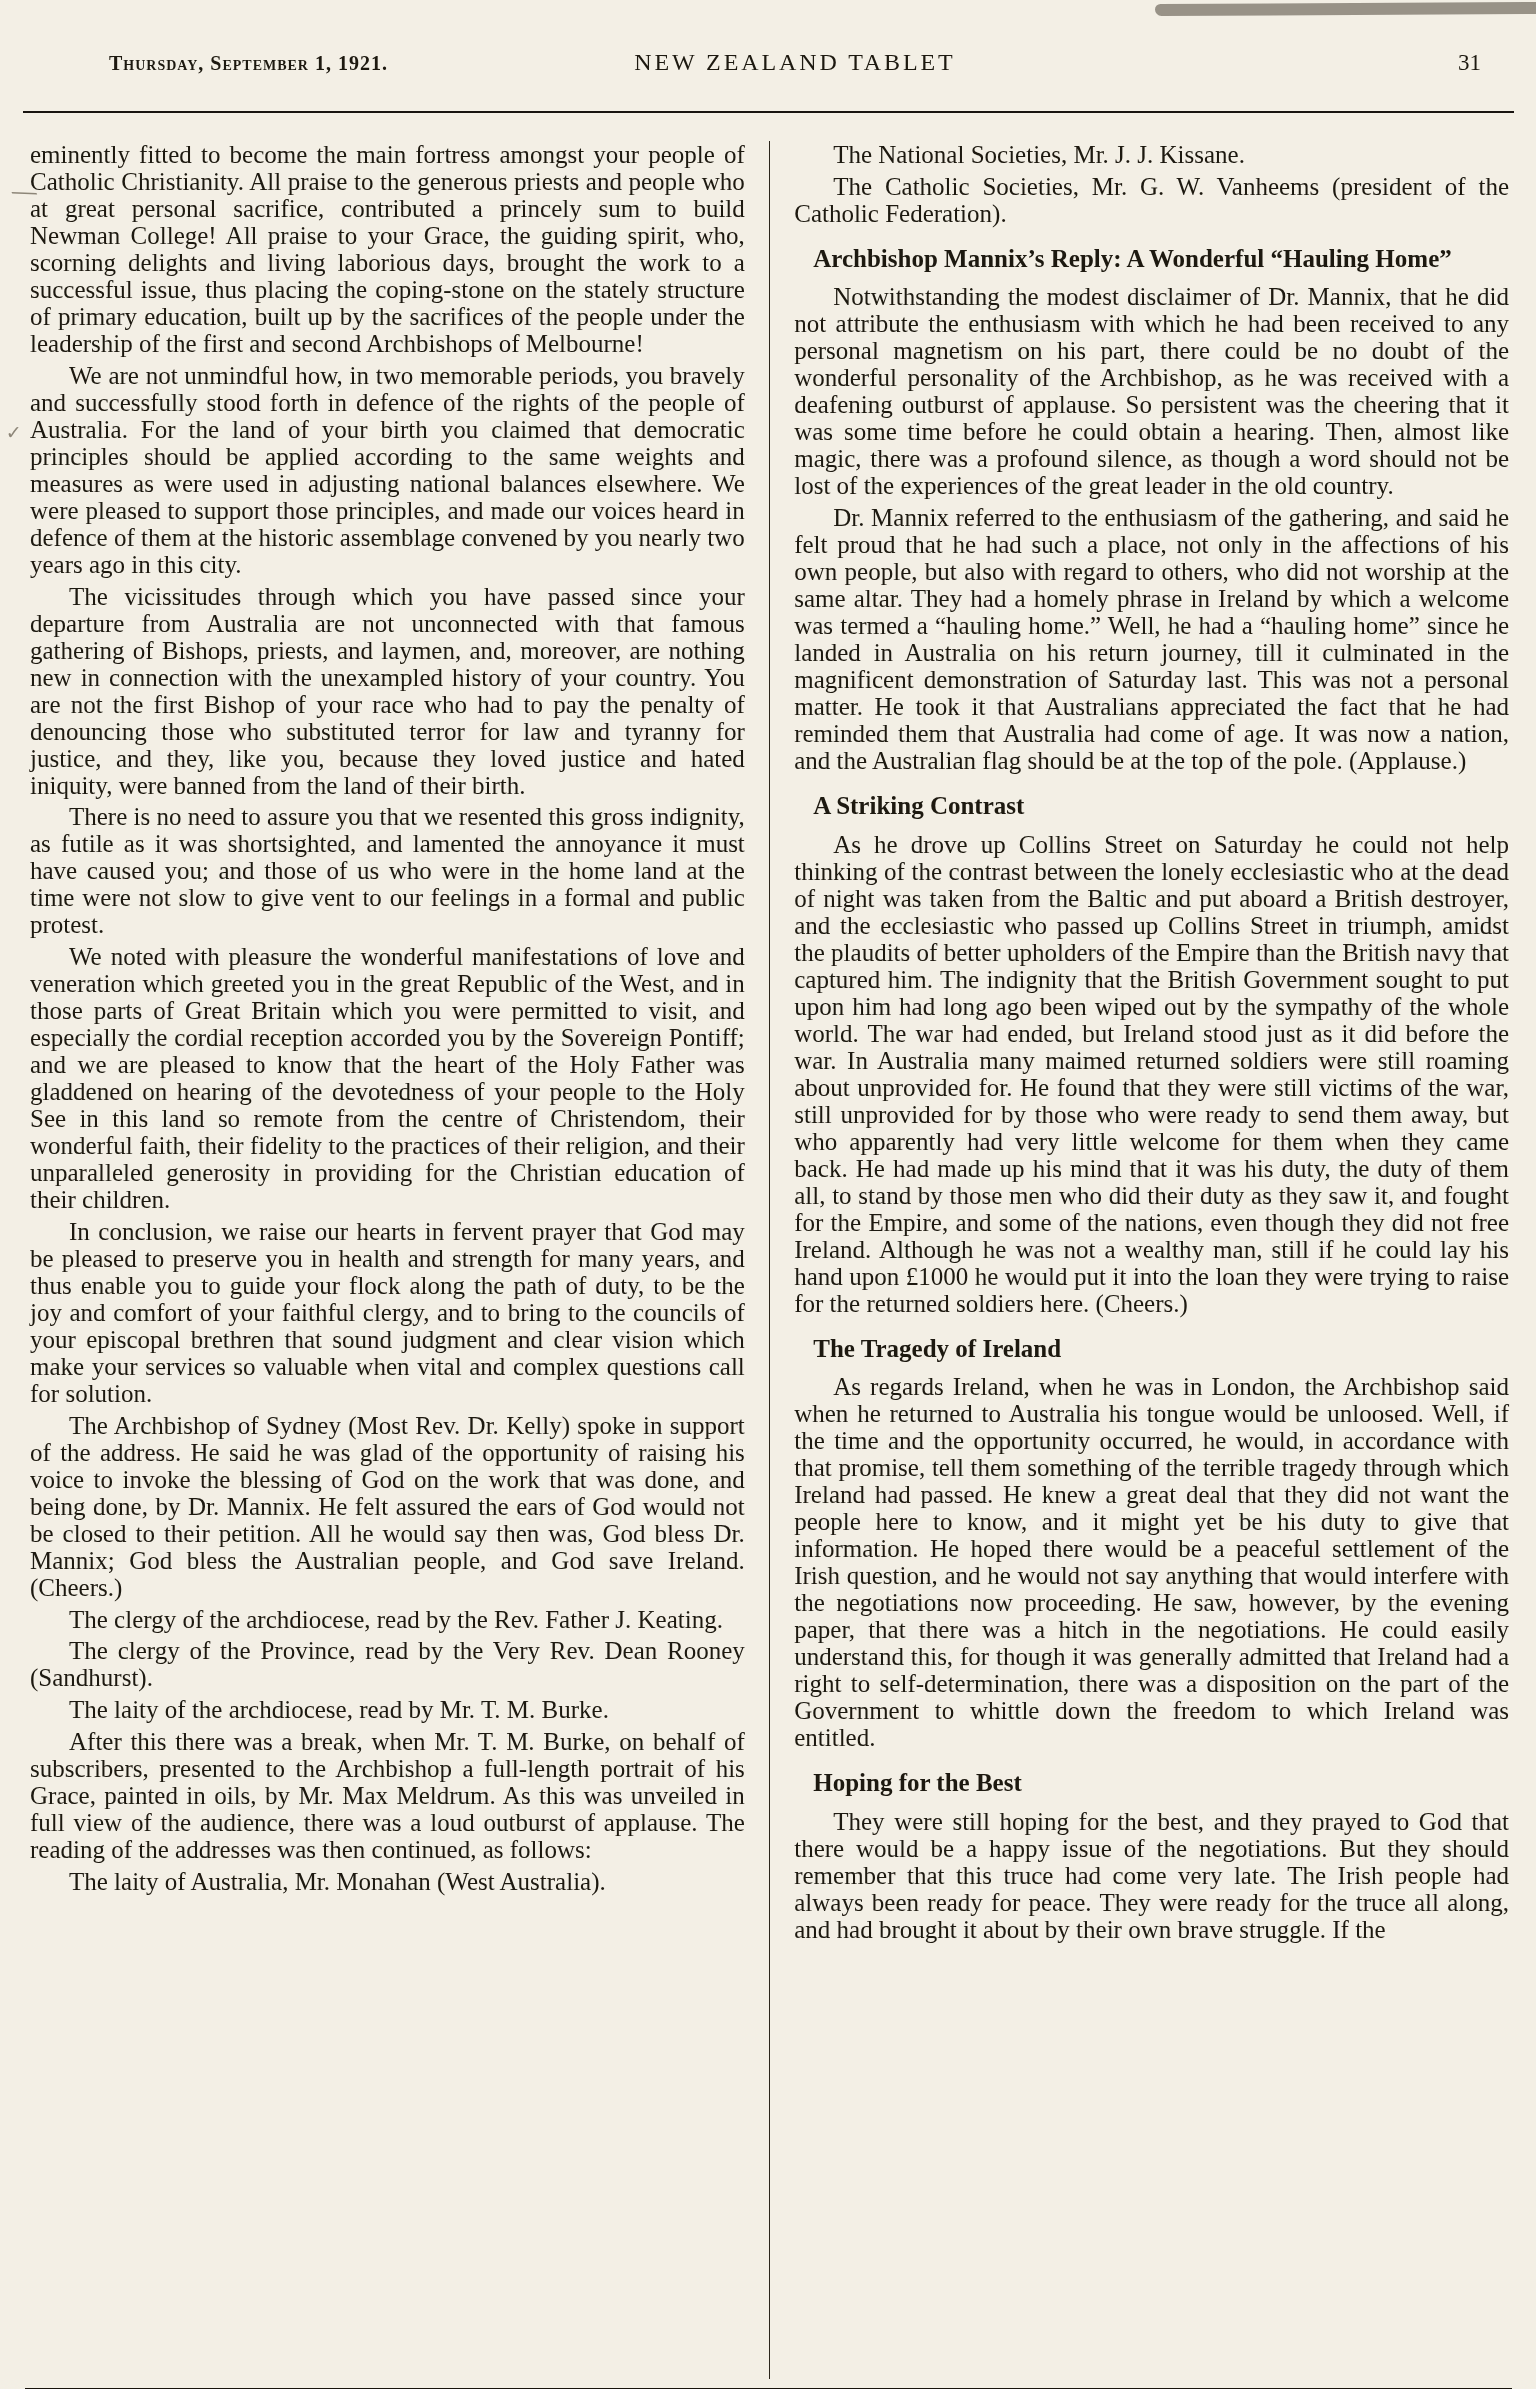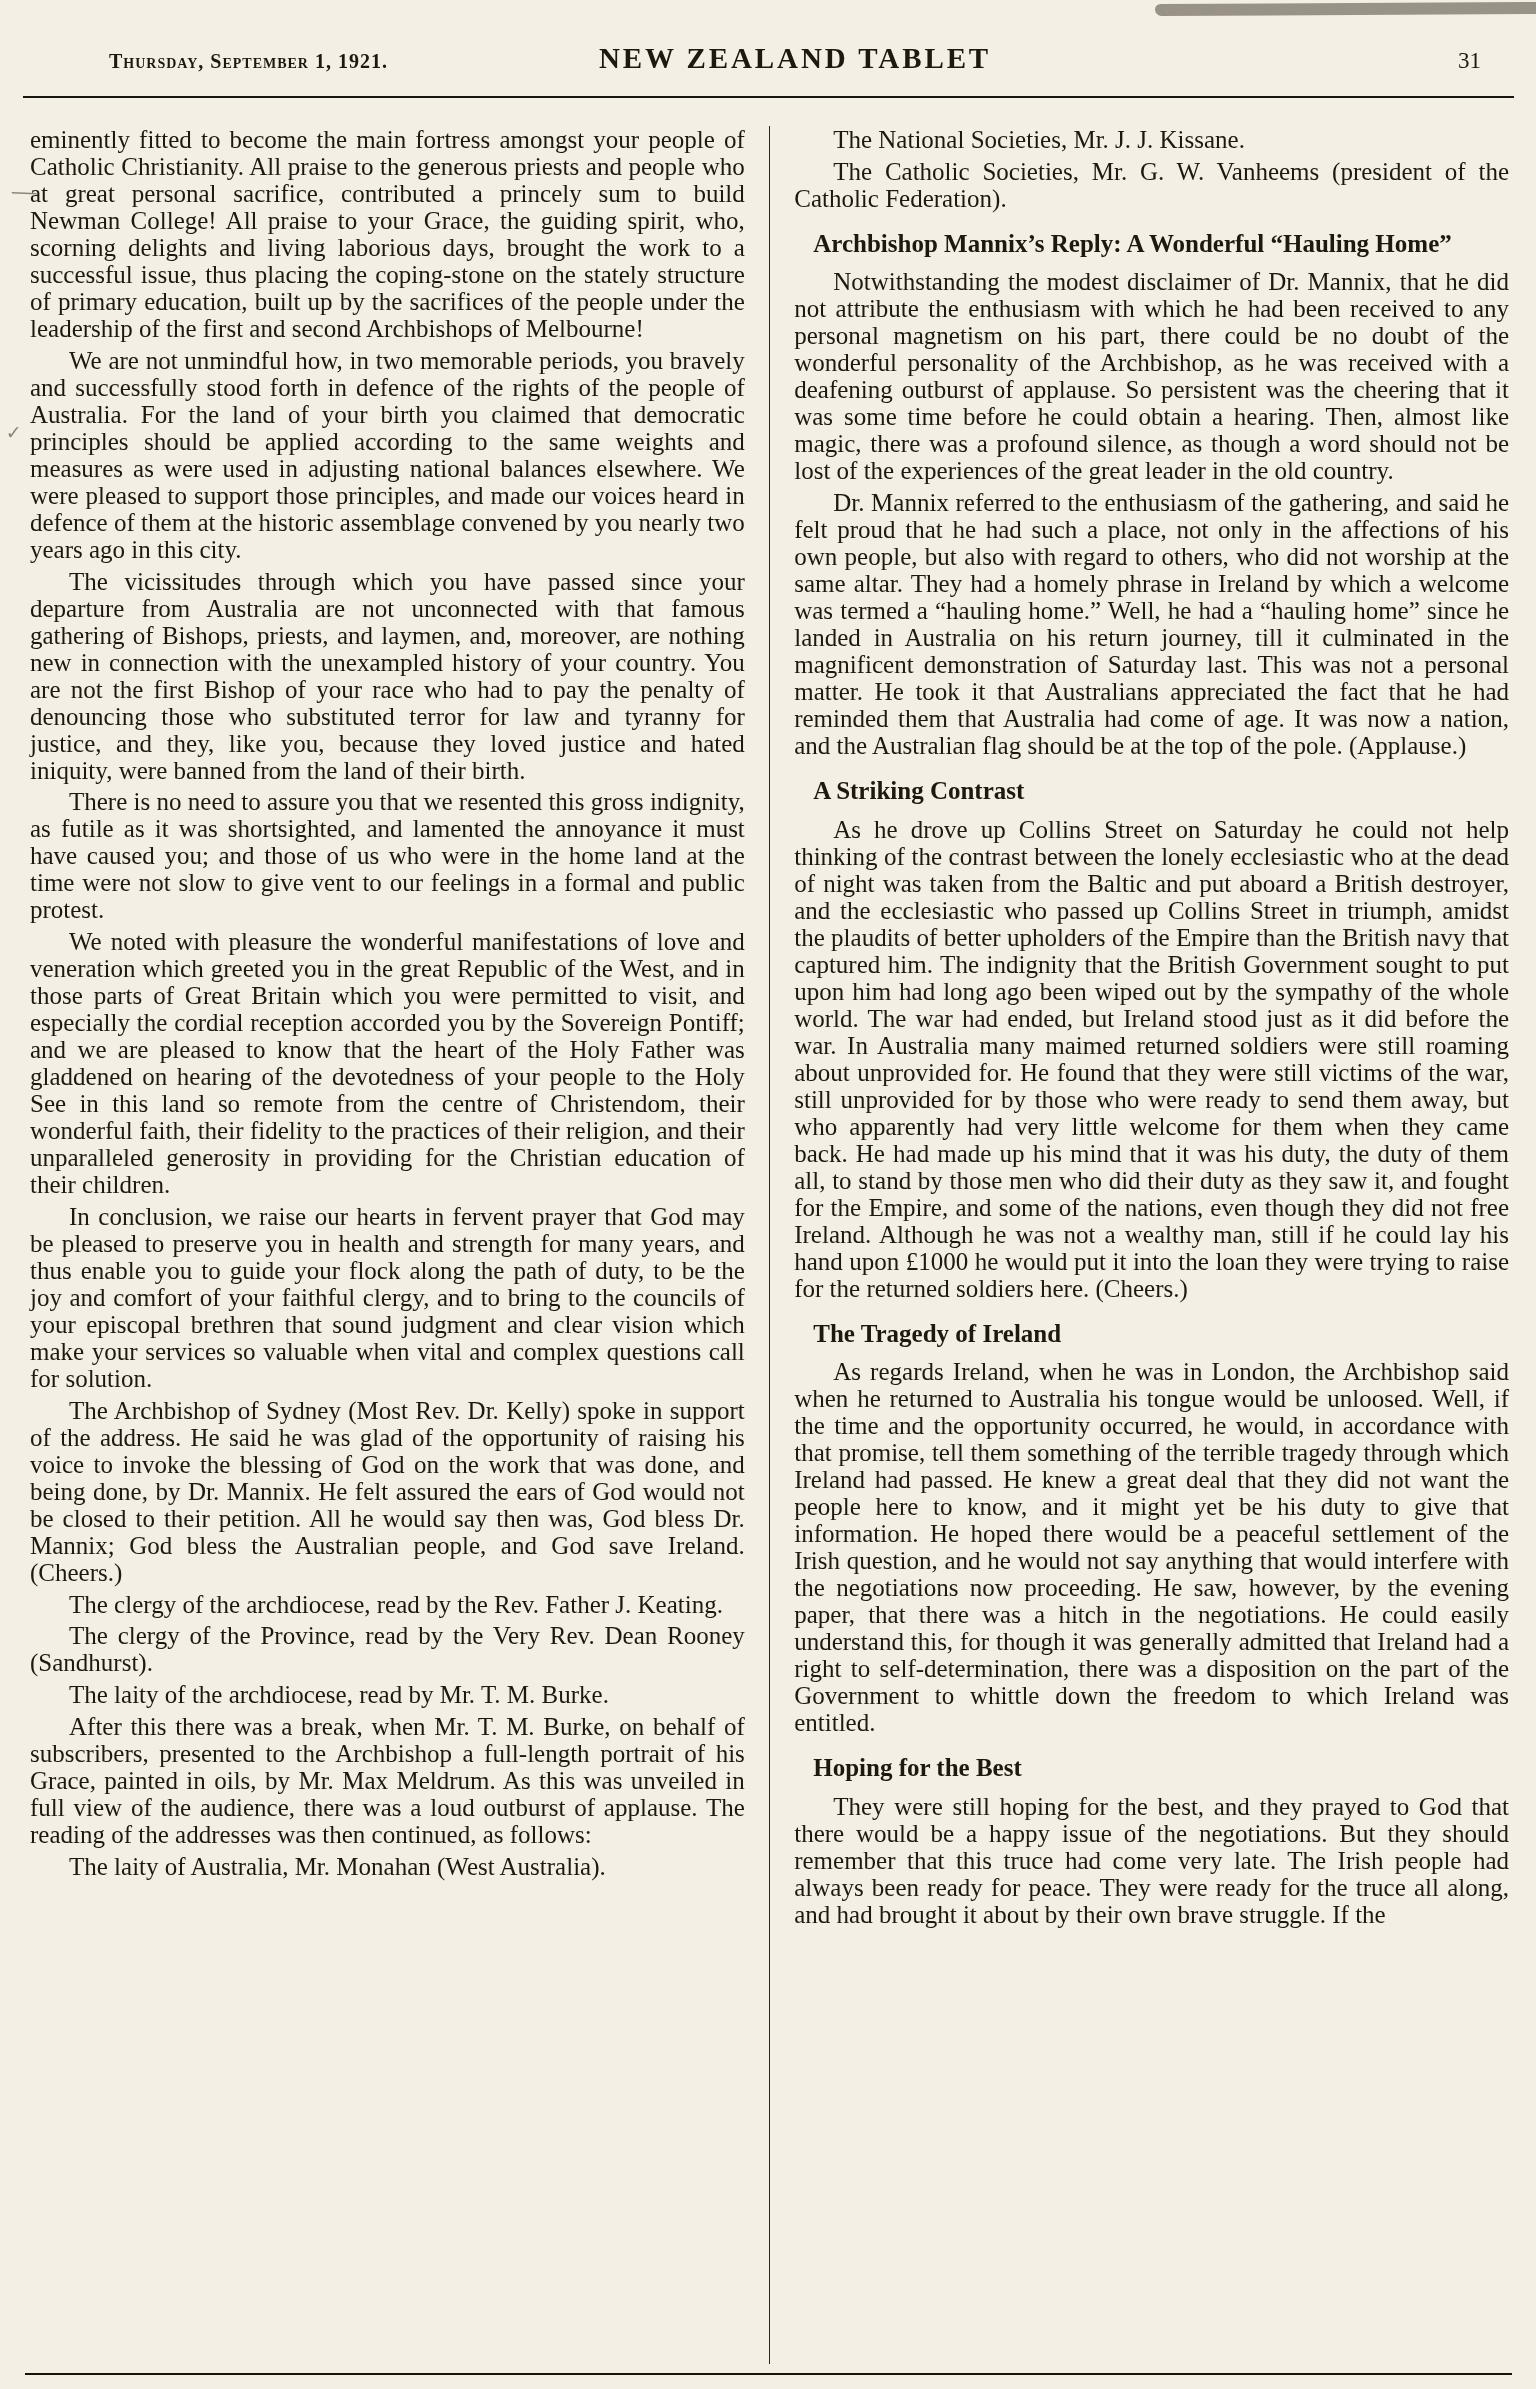--- a/index.html
+++ b/index.html
@@ -20,38 +20,38 @@
     width: 382px; height: 12.4px;
     background: #4c463a; opacity: .55;
     border-radius: 5.7px 0 0 6.7px;
     transform: skewY(-0.3deg);
   }
   .pen-mark { position: absolute; color: #6b6354; opacity: .75; font-size: 19px; font-family: "DejaVu Sans", sans-serif; }
   .pen-mark.m1 { left: 19px; top: 182px; transform: rotate(65deg); }
   .pen-mark.m2 { left: 5.7px; top: 421px; }
 
   
-  .masthead-wrap { margin: 0 23px; border-bottom: 2.4px solid #181410; padding: 38px 0 17px; }
+  .masthead-wrap { margin: 0 23px; border-bottom: 2.4px solid #181410; padding: 38px 0 24px; }
   .masthead {
     display: grid;
     grid-template-columns: 1fr auto 1fr;
     align-items: baseline;
     padding: 0 33px 0 86px;
   }
   .date {
     font-variant: small-caps;
     font-weight: bold;
     font-size: 20px;
     letter-spacing: 1px;
     justify-self: start;
   }
   .title {
-    margin: 4px;
-    font-size: 29px;
-    font-weight: bold;
+    margin: 11px;
+    font-size: 24px;
+    font-weight: normal;
     letter-spacing: 2.9px;
     justify-self: center;
     white-space: nowrap;
   }
   .pageno { font-size: 23px; font-weight: normal; justify-self: end; }
 
   
   .columns {
     display: flex;
     padding: 28px 28px 0 30px;

